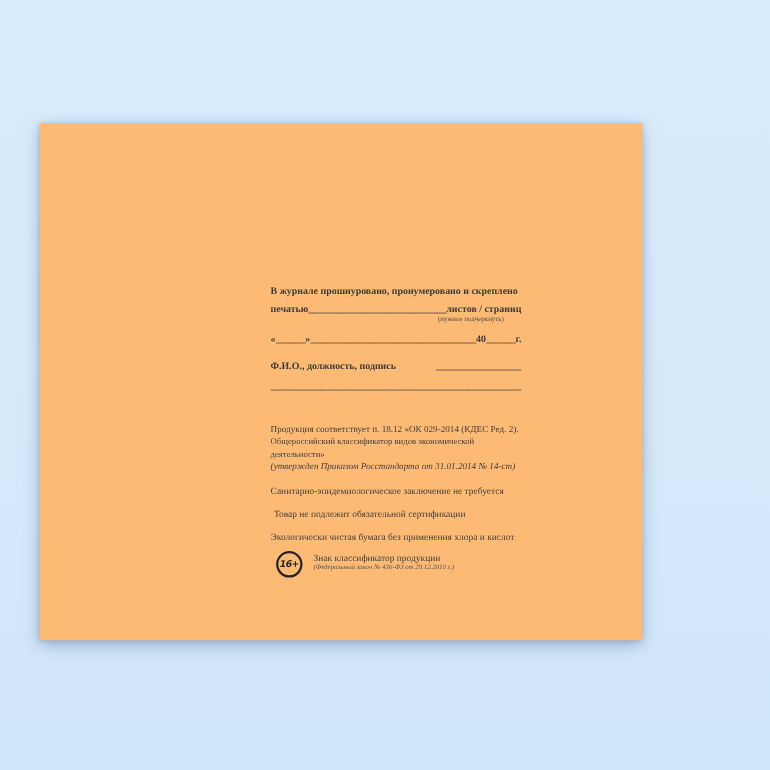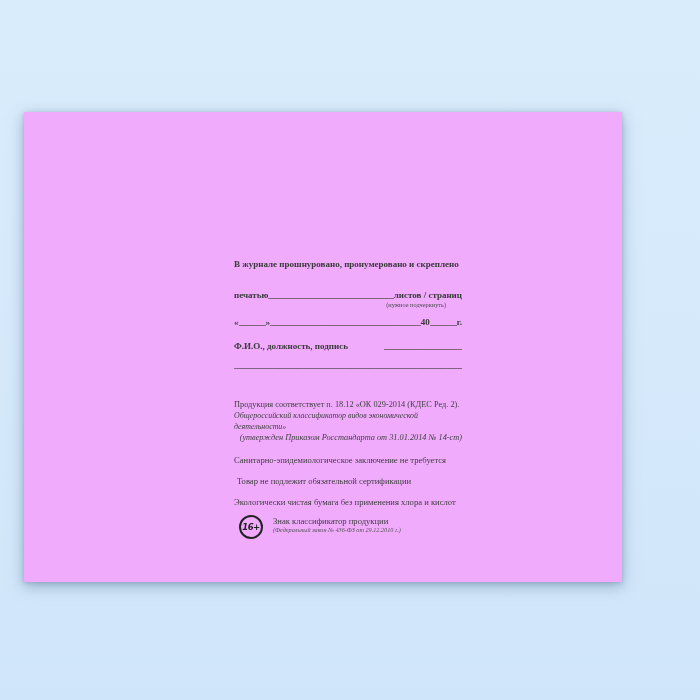--- a/index.html
+++ b/index.html
@@ -2,41 +2,41 @@
 <html><head>
 <meta charset="utf-8">
 <style>
   html,body{margin:0;padding:0;}
   body{
     width:700px;height:700px;position:relative;overflow:hidden;
     background:linear-gradient(180deg,#d9ecfc 0%,#d5e9fb 55%,#cfe5f9 100%);
     font-family:"Liberation Serif",serif;
   }
   .page{
-    position:absolute;left:24px;top:112px;width:598px;height:470px;
-    background:#f0abfc;
+    position:absolute;left:36px;top:112px;width:548px;height:470px;
+    background:#fdba74;
     box-shadow:0 4px 14px rgba(98,128,158,0.55),0 1px 4px rgba(98,128,158,0.35);
   }
   .content{
     position:absolute;left:210px;top:147px;width:228px;
     color:#3b3b3b;
   }
   .stamp{font-weight:bold;font-size:9px;line-height:11px;color:#3a3a3a;}
   .row{display:flex;align-items:baseline;white-space:nowrap;}
   .fill{flex:1 1 auto;overflow:hidden;white-space:nowrap;}
   .fill-sm{flex:0 0 27px;overflow:hidden;white-space:nowrap;display:inline-block;width:27px;vertical-align:baseline;}
   .note{font-weight:normal;font-size:6.3px;line-height:8px;text-align:right;padding-right:16px;color:#4a4a4a;}
-  .mt12{margin-top:20px;}
+  .mt12{margin-top:6px;}
   .mt13{margin-top:13px;gap:16px;}
   .mt8{margin-top:8px;}
   .mp{text-align:right;margin-top:4px;padding-right:2px;}
   .info{font-size:8.3px;line-height:11px;color:#414141;}
   .info .first{margin-top:28px;}
-  .italic{font-style:italic;text-align:right;}
-  .line2{font-size:7.9px;font-style:italic;}
+  .italic{font-style:italic;}
+  .line2{font-size:7.9px;}
   .statement{font-size:8.6px;margin-top:10px;color:#3e3e3e;}
   .statement.indent{padding-left:3px;}
   .sign-row{display:flex;align-items:flex-start;margin-top:7px;padding-left:5px;}
   .age{
     width:20px;height:20px;border:2.5px solid #232323;border-radius:50%;
     display:flex;align-items:center;justify-content:center;flex:0 0 auto;
     font-family:"DejaVu Sans",sans-serif;font-weight:bold;font-size:8.5px;color:#232323;
     letter-spacing:-0.5px;
     font-style:italic;
   }

